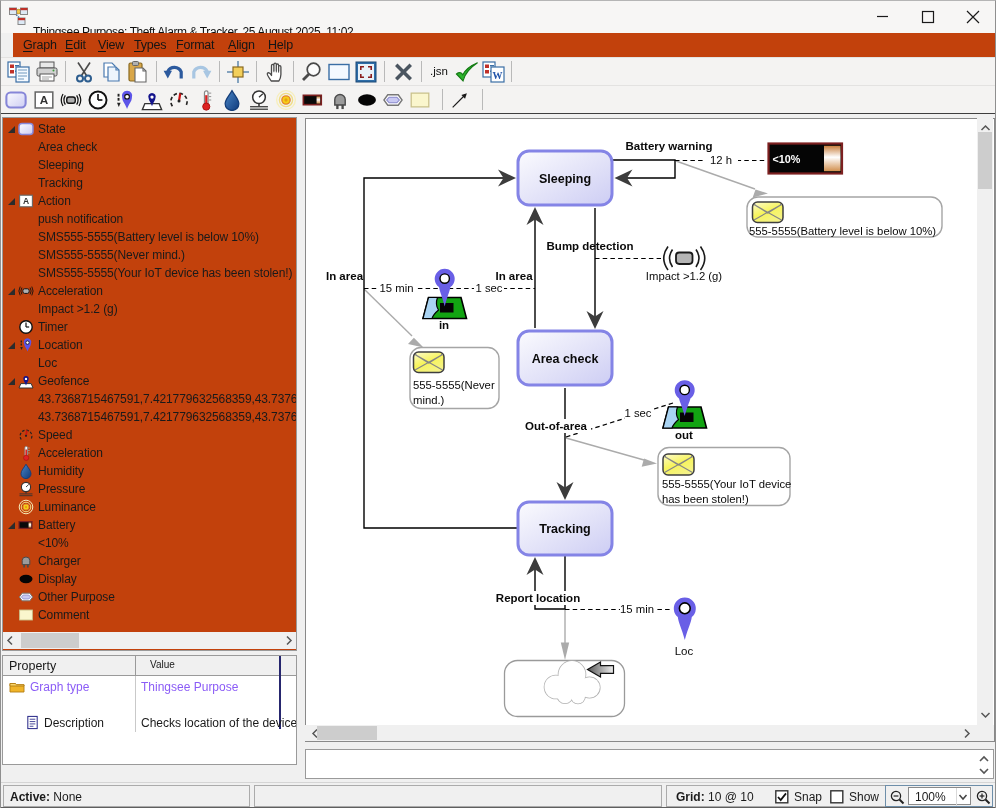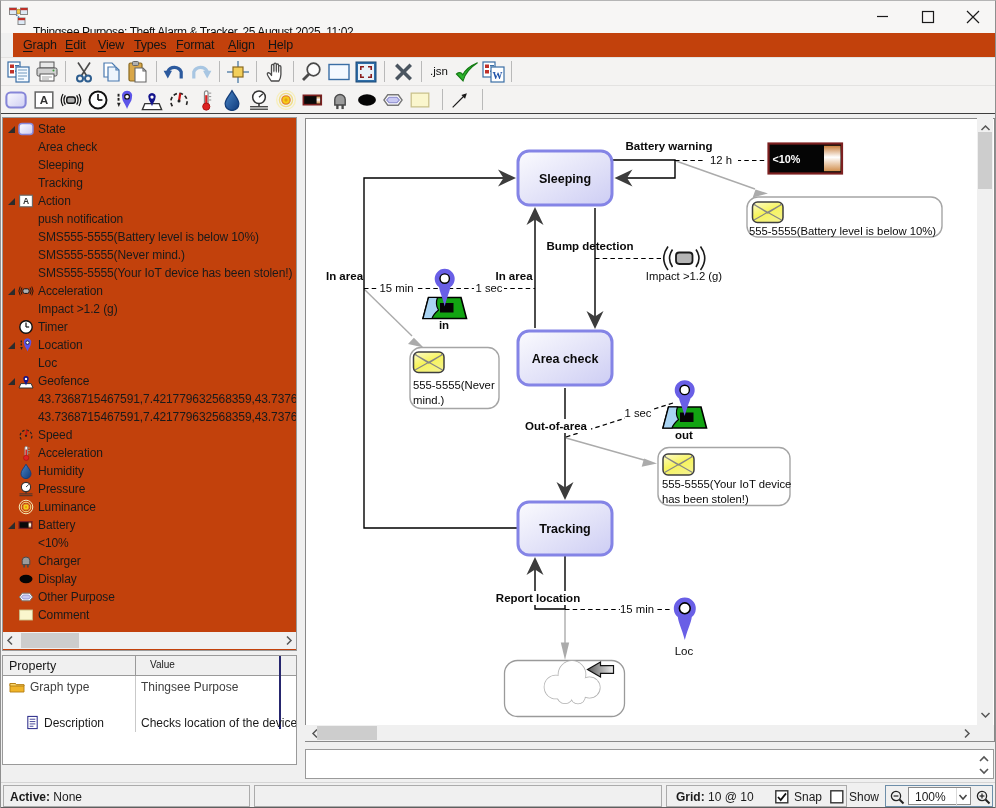--- a/index.html
+++ b/index.html
@@ -524,21 +524,21 @@
 </div>
 
 <div id="prop">
   <div style="position:absolute;left:0;top:0;width:293px;height:20px;background:#f0f0f0;border-bottom:1px solid #9a9a9a">
     <span style="position:absolute;left:6px;top:3px;font-size:12.5px">Property</span>
     <span style="position:absolute;left:147px;top:3px;font-size:10px">Value</span>
     <div style="position:absolute;left:132px;top:0;width:1px;height:20px;background:#9a9a9a"></div>
   </div>
   <div style="position:absolute;left:276px;top:0;width:2px;height:73px;background:#26266e"></div>
   <div style="position:absolute;left:132px;top:20px;width:1px;height:56px;background:#c9c9c9"></div>
-  <div class="prow" style="position:absolute;left:0;top:22px;width:237px;height:18px;color:#404040">
+  <div class="prow" style="position:absolute;left:0;top:22px;width:237px;height:18px;color:#8b5cf6">
     <svg style="position:absolute;left:6px;top:1px" width="16" height="16">
         <use href="#sym-folder"></use>
       </svg>
     <span style="position:absolute;left:27px;top:2px">Graph type</span>
     <span style="position:absolute;left:138px;top:2px">Thingsee Purpose</span>
   </div>
   <div class="prow" style="position:absolute;left:0;top:58px;width:293px;height:18px">
     <svg style="position:absolute;left:22px;top:1px" width="15" height="15" viewBox="0 0 16 16">
         <use href="#sym-doc"></use>
       </svg>
@@ -738,21 +738,21 @@
     <path d="M3,9 L7,5 L11,9" fill="none" stroke="#555" stroke-width="1.6"></path>
     <path d="M3,17 L7,21 L11,17" fill="none" stroke="#555" stroke-width="1.6"></path>
   </svg>
 </div>
 
 <div id="status">
   <div class="spanel" style="left:2px; width:247px">
       <span class="sb-txt" style="left:6px"><b>Active:</b> None</span>
     </div>
   <div class="spanel" style="left:253px; width:408px"></div>
-  <div class="spanel" style="left:665px; width:181px">
+  <div class="spanel" style="left:665px; width:242px">
     <span class="sb-txt" style="left:9px"><b>Grid:</b> 10 @ 10</span>
     <svg style="position:absolute;left:108px;top:4px" width="14" height="14" viewBox="0 0 14 14">
       <rect x="0.8" y="0.8" width="12" height="12" fill="#fff" stroke="#333" stroke-width="1.4"></rect>
       <path d="M3,7 L5.7,10 L11,3.4" fill="none" stroke="#111" stroke-width="1.8"></path>
     </svg>
     <span class="sb-txt" style="left:127px">Snap</span>
     <svg style="position:absolute;left:163px;top:4px" width="14" height="14" viewBox="0 0 14 14">
       <rect x="0.8" y="0.8" width="12" height="12" fill="#fff" stroke="#333" stroke-width="1.4"></rect>
     </svg>
     <span class="sb-txt" style="left:182px">Show</span>

